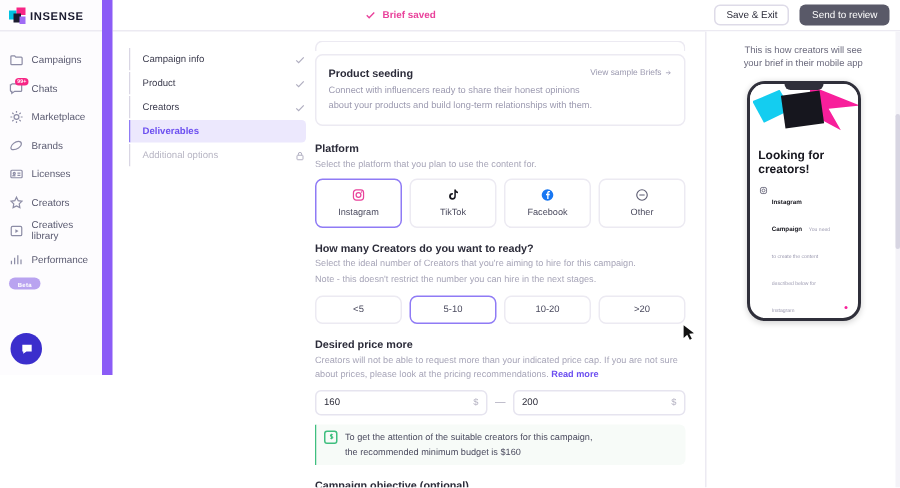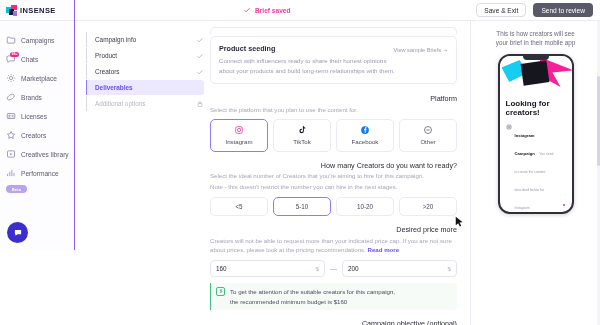--- a/index.html
+++ b/index.html
@@ -9,21 +9,21 @@
     background: #ffffff;
     overflow: hidden;
     color: #2b2b39;
   }
   .app { display: flex; width: 600px; height: 325px; position: relative; }
 
   
   .sidebar {
     width: 75px; height: 250px;
     background: #fdfcfe;
-    border-right: 1px solid #8b5cf6;
+    border-right: 7px solid #8b5cf6;
     display: flex; flex-direction: column;
     flex: 0 0 75px;
     position: relative;
   }
   .brand {
     height: 21px; display: flex; align-items: center; gap: 3px;
     padding-left: 6px;
     border-bottom: 1px solid #eceaf2;
   }
   .brand-mark { width: 11px; height: 11px; position: relative; flex: 0 0 11px; }
@@ -115,29 +115,29 @@
     overflow: hidden;
   }
   .card-stub {
     height: 7px; border: 1px solid #eceaf2; border-bottom: none;
     border-radius: 5px 5px 0 0; background: #fff; margin-bottom: 2px;
   }
   .card {
     border: 1px solid #eceaf2; border-radius: 5px; background: #fff;
     padding: 7px 8px 8px 8px; margin-bottom: 10px;
   }
-  .card-head { display: flex; align-items: flex-end; }
+  .card-head { display: flex; align-items: center; }
   .card-title { font-size: 7.2px; font-weight: bold; color: #2b2b39; }
   .card-link {
     margin-left: auto; font-size: 5.6px; color: #9c9ab0;
     display: flex; align-items: center; gap: 2px; cursor: pointer;
   }
   .card-desc { font-size: 6.2px; color: #9c9ab0; line-height: 1.55; margin-top: 3px; max-width: 182px; }
 
-  .sec-title { font-size: 7.2px; font-weight: normal; color: #2b2b39; text-align: right; }
+  .sec-title { font-size: 7.2px; font-weight: bold; color: #2b2b39; }
   .sec-sub { font-size: 6.1px; color: #a7a5b8; line-height: 1.5; margin-top: 1.5px; }
   .sec { margin-bottom: 9px; }
 
   .tiles { display: flex; gap: 5px; margin-top: 5px; }
   .tile {
     flex: 1 1 0; height: 33px; border: 1px solid #eceaf2; border-radius: 5px;
     display: flex; flex-direction: column; align-items: center; justify-content: center;
     gap: 3px; cursor: pointer; background: #fff;
   }
   .tile.selected { border: 1.3px solid #8f7bf5; }

